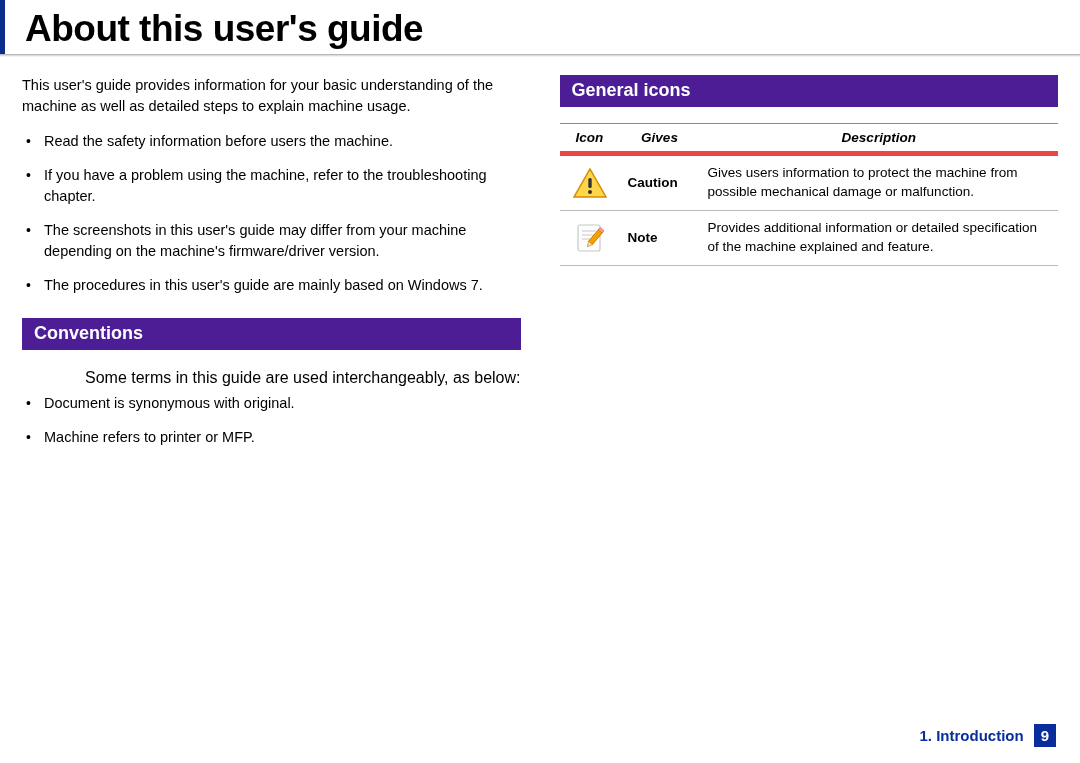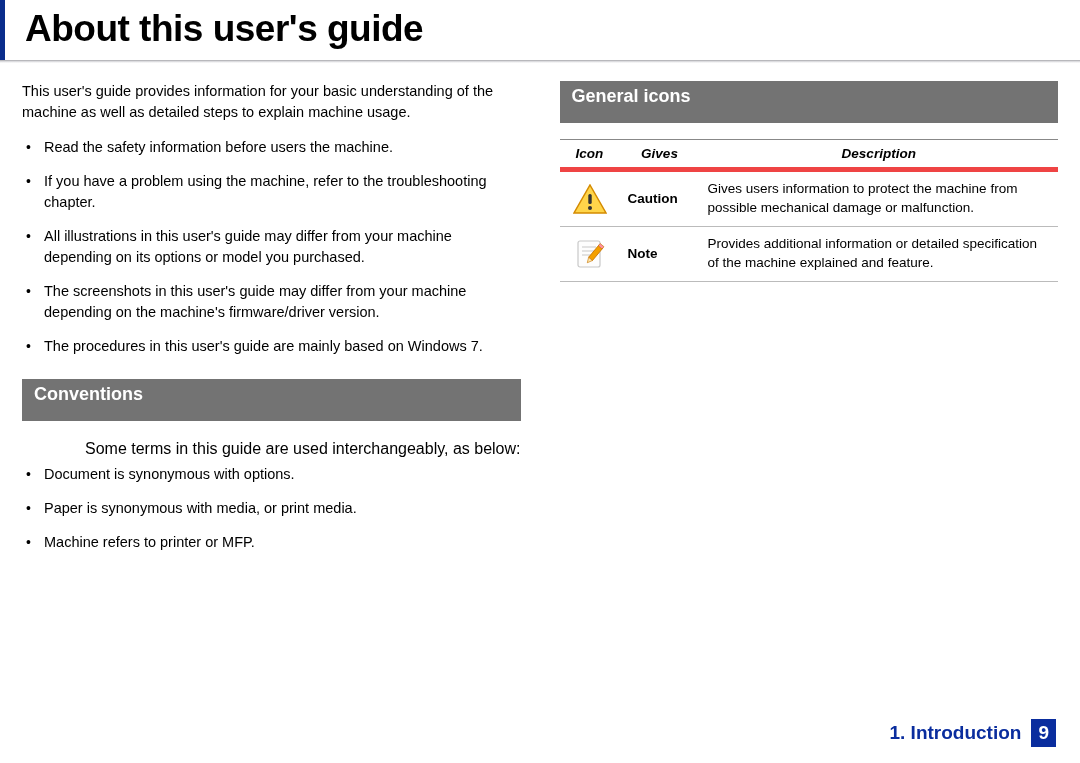--- a/index.html
+++ b/index.html
@@ -7,21 +7,21 @@
     width: 1080px;
     height: 763px;
     font-family: "Segoe UI", "Myriad Pro", Arial, sans-serif;
     color: #000;
     background: #fff;
     position: relative;
   }
   .page-title {
     font-size: 37px;
     font-weight: 700;
-    padding: 8px 20px 10px 20px;
+    padding: 8px 20px 4px 20px;
     border-left: 5px solid #0a2d8c;
     margin-left: 0;
     letter-spacing: -0.5px;
   }
   .title-rule {
     height: 3px;
     background: linear-gradient(to bottom, #d0d0d4 0%, #fff 100%);
     border-top: 1px solid #b8b8bc;
     margin: 0 0 18px 0;
   }
@@ -48,25 +48,25 @@
     padding-left: 2px;
   }
   ul.bullets li::before {
     content: "•";
     position: absolute;
     left: -16px;
     top: 0;
     font-size: 14px;
   }
   .section-bar {
-    background: #737373;
+    background: #4c1d95;
     color: #fff;
     font-size: 18px;
     font-weight: 700;
-    padding: 5px 12px 16px 12px;
+    padding: 5px 12px 6px 12px;
     margin: 22px 0 16px 0;
   }
   .subtext {
     font-size: 16px;
     line-height: 1.45;
     margin-bottom: 4px;
     text-align: right;
   }
   table.icon-table {
     width: 100%;
@@ -89,21 +89,21 @@
   table.icon-table td.icon-cell { text-align: center; width: 60px; }
   table.icon-table td.text-cell { font-weight: 700; width: 80px; }
   table.icon-table td.desc-cell { line-height: 1.4; }
   .footer {
     position: absolute;
     bottom: 16px;
     right: 24px;
     display: flex;
     align-items: center;
     gap: 10px;
-    font-size: 19px;
+    font-size: 15px;
     font-weight: 700;
     color: #0a2d9e;
   }
   .footer .pagebox {
     background: #0a2d9e;
     color: #fff;
     padding: 3px 7px;
     font-weight: 700;
   }
   svg { display: block; margin: 0 auto; }
@@ -114,30 +114,28 @@
 <h1 class="page-title">About this user's guide</h1>
 <div class="title-rule"></div>
 
 <div class="columns">
 
   <div class="col">
     <p class="intro">This user's guide provides information for your basic understanding of the machine as well as detailed steps to explain machine usage.</p>
     <ul class="bullets">
       <li>Read the safety information before users the machine.</li>
       <li>If you have a problem using the machine, refer to the troubleshooting chapter.</li>
-      <li>All illustrations in this user's guide may differ from your machine depending on its options or model you purchased.</li>
       <li>The screenshots in this user's guide may differ from your machine depending on the machine's firmware/driver version.</li>
       <li>The procedures in this user's guide are mainly based on Windows 7.</li>
     </ul>
 
     <div class="section-bar">Conventions</div>
     <p class="subtext">Some terms in this guide are used interchangeably, as below:</p>
     <ul class="bullets">
-      <li>Document is synonymous with options.</li>
-      <li>Paper is synonymous with media, or print media.</li>
+      <li>Document is synonymous with original.</li>
       <li>Machine refers to printer or MFP.</li>
     </ul>
   </div>
 
   <div class="col">
     <div class="section-bar" style="margin-top:0">General icons</div>
 
     <table class="icon-table">
       <thead>
         <tr>

